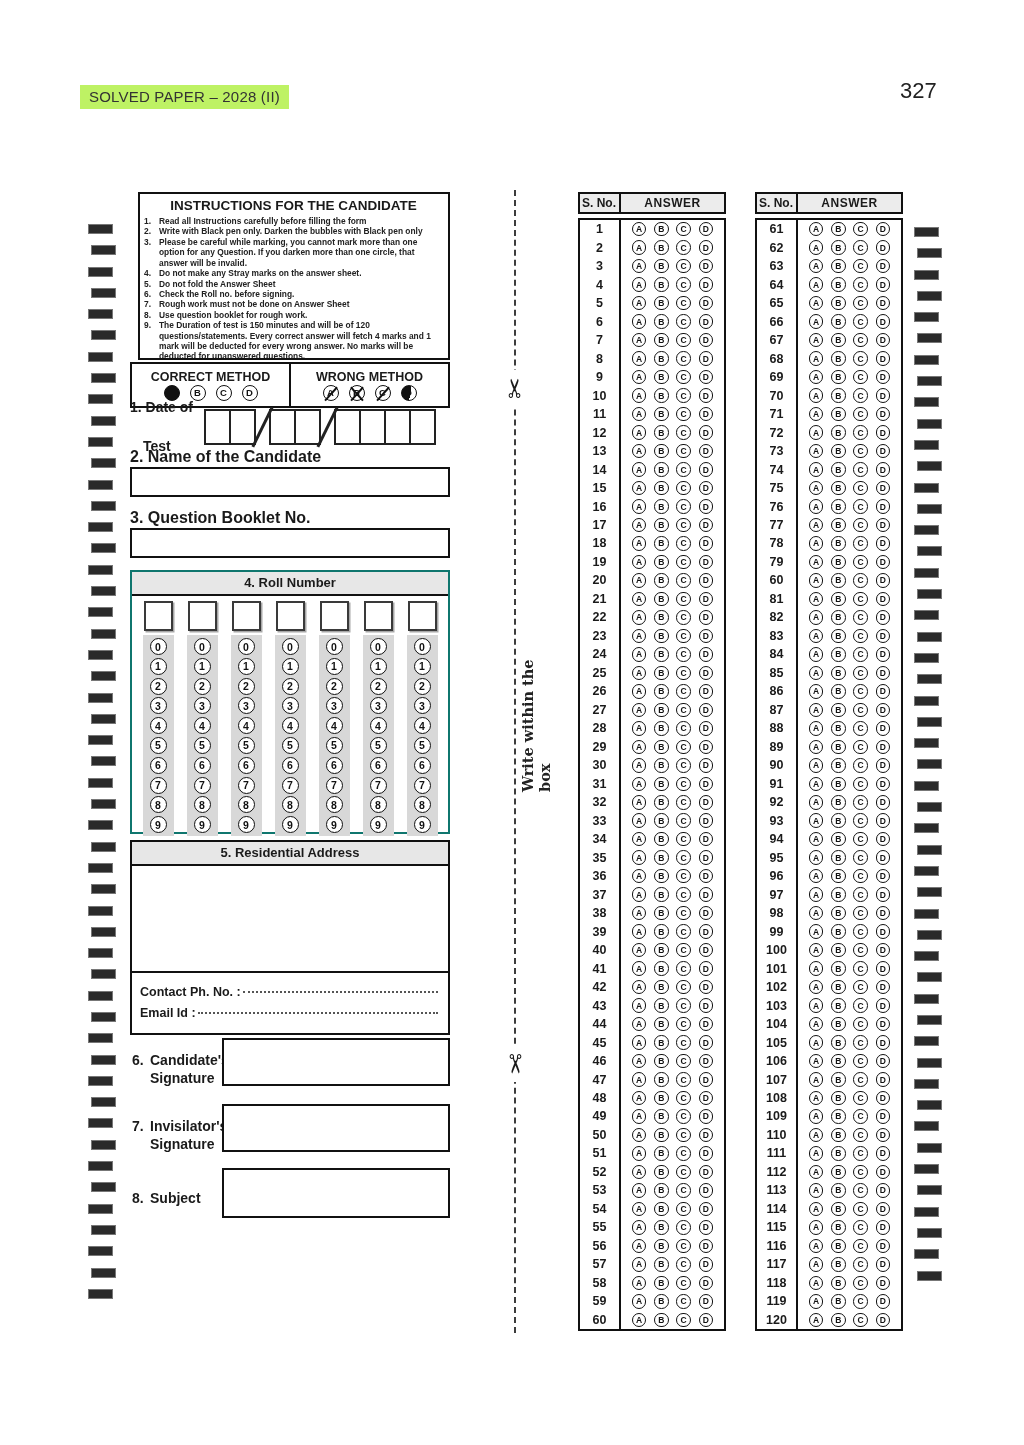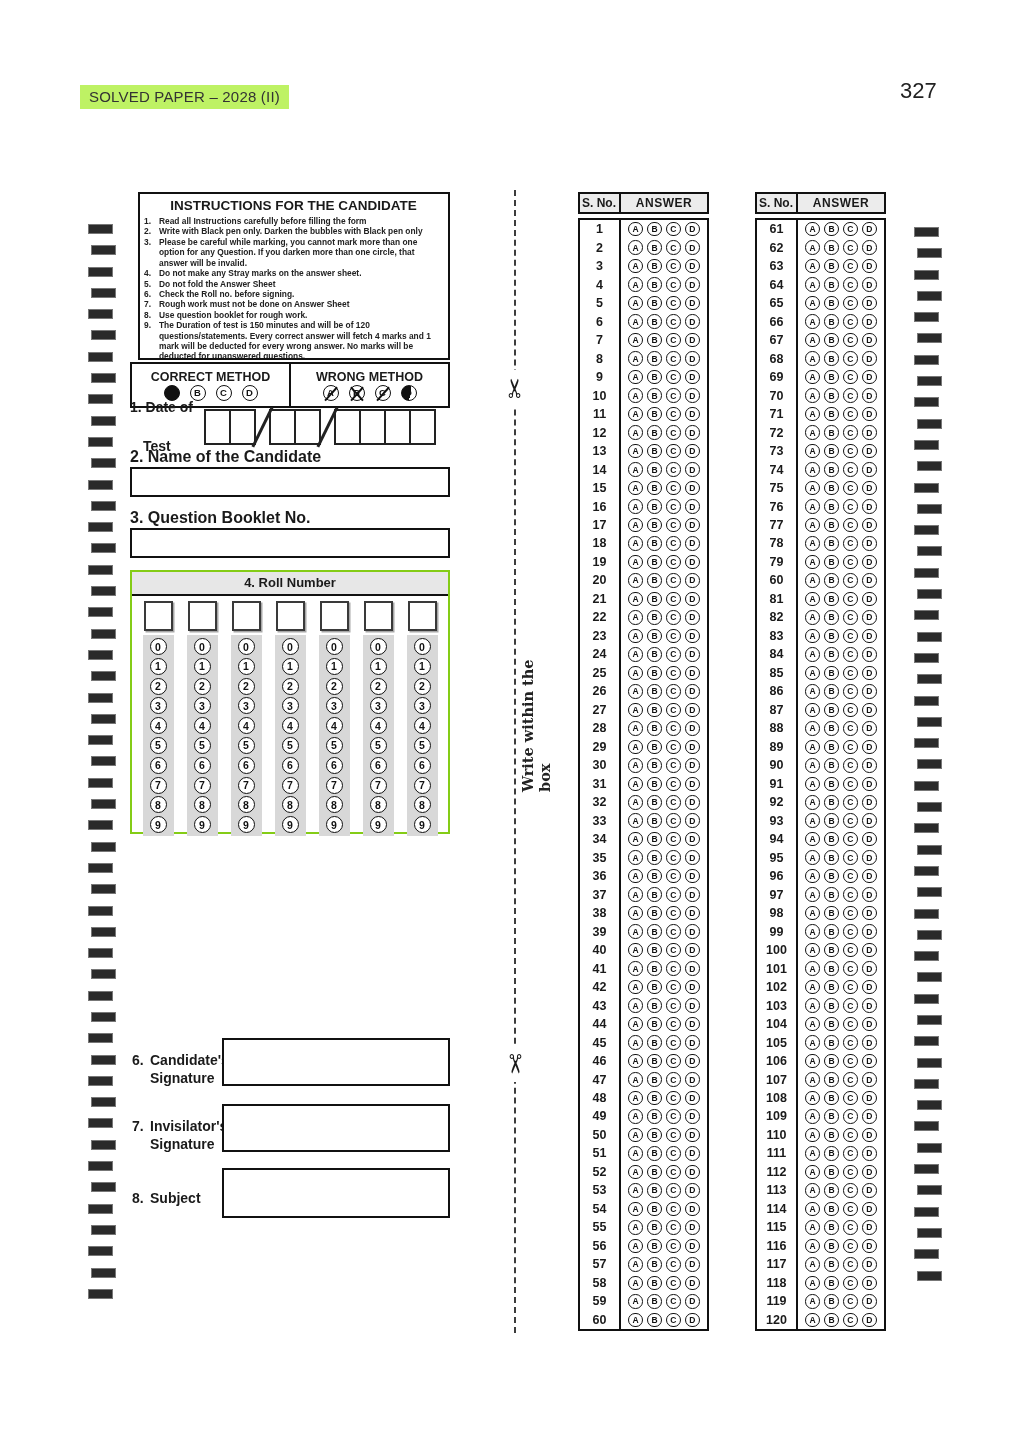--- a/index.html
+++ b/index.html
@@ -49,21 +49,21 @@
   .dslash { width:13px; height:40px; position:relative; flex:none; }
   .dslash span { position:absolute; left:5px; top:-2px; width:2.5px; height:44px; background:#222;
     transform:rotate(26deg); display:block; }
 
   .field-label { position:absolute; left:0; font-weight:bold; font-size:16px; }
   .lbl-name { top:256px; }
   .box-name { position:absolute; top:275px; left:0; right:0; height:30px; border:2px solid #111; background:#fff; }
   .lbl-booklet { top:317px; }
   .box-booklet { position:absolute; top:336px; left:0; right:0; height:30px; border:2px solid #111; background:#fff; }
 
-  .roll { position:absolute; top:378px; left:0; right:0; height:264px; border:2px solid #84cc16; }
+  .roll { position:absolute; top:378px; left:0; right:0; height:264px; border:2px solid #0f766e; }
   .roll-header { height:24px; background:#e7e7e7; border-bottom:2px solid #111;
     text-align:center; font-weight:bold; font-size:13px; line-height:22px; }
   .roll-body { display:flex; justify-content:center; gap:13px; padding-top:5px; }
   .roll-col { display:flex; flex-direction:column; align-items:center; width:31px; }
   .roll-box { width:29px; height:30px; border:2px solid #3a3a3a; background:#fff;
     margin-bottom:4px; box-shadow:1.5px 1.5px 0 #a8a8a8; }
   .roll-strip { background:#d8d8d8; width:31px; display:flex; flex-direction:column;
     align-items:center; gap:2.8px; padding:3px 0; }
 
   .address { position:absolute; top:648px; left:0; right:0; height:195px; border:2px solid #111;
@@ -88,21 +88,21 @@
     display:flex; align-items:center; justify-content:center; }
   .scissors-wrap.top { top:370px; } .scissors-wrap.bottom { top:1046px; }
   .scissors-glyph { font-size:26px; color:#1a1a1a; line-height:1; display:block; }
   .scissors-wrap.top .scissors-glyph { transform:rotate(-90deg); }
   .scissors-wrap.bottom .scissors-glyph { transform:rotate(90deg); }
   .write-note { position:absolute; left:519px; top:640px; height:152px;
     writing-mode:vertical-rl; transform:rotate(180deg);
     font-family:"DejaVu Serif", serif; font-weight:bold; font-size:14.5px; color:#222; }
 
   
-  .atable { position:absolute; top:192px; width:131px; }
+  .atable { position:absolute; top:192px; width:148px; }
   .atable.t1 { left:578px; } .atable.t2 { left:755px; }
   .thead { display:flex; border:2px solid #111; background:#ececec; height:22px;
     font-weight:bold; font-size:12px; align-items:stretch; }
   .th-sno { width:41px; border-right:2px solid #111; display:flex; align-items:center; padding-left:2px; }
   .th-ans { flex:1; display:flex; align-items:center; justify-content:center; letter-spacing:0.5px; }
   .tbody { border:2px solid #111; margin-top:4px; height:1113px; display:flex; flex-direction:column; }
   .trow { flex:1; display:flex; align-items:stretch; }
   .td-num { width:41px; border-right:2px solid #111; display:flex; align-items:center;
     justify-content:center; font-weight:bold; font-size:12.5px; }
   .td-opts { flex:1; display:flex; justify-content:space-evenly; align-items:center; padding:0 3px; }
@@ -436,20 +436,34 @@
               <span class="bubble sz17">5</span>
               <span class="bubble sz17">6</span>
               <span class="bubble sz17">7</span>
               <span class="bubble sz17">8</span>
               <span class="bubble sz17">9</span>
             </div>
           </div>
         </div>
     </div>
 
+    <div class="address">
+      <div class="addr-header">5. Residential Address</div>
+      <div class="addr-space"></div>
+      <div class="addr-lines">
+        <div class="addr-line">
+          <span>Contact Ph. No. :</span>
+          <span class="addr-dots"></span>
+        </div>
+        <div class="addr-line">
+          <span>Email Id :</span>
+          <span class="addr-dots"></span>
+        </div>
+      </div>
+    </div>
 
     <div class="sig-label lbl-sig6">
       <span class="n">6.</span>
       <span><span>Candidate's</span><br><span>Signature</span></span>
     </div>
     <div class="sig-box box-sig6"></div>
 
     <div class="sig-label lbl-sig7">
       <span class="n">7.</span>
       <span><span>Invisilator's</span><br><span>Signature</span></span>

